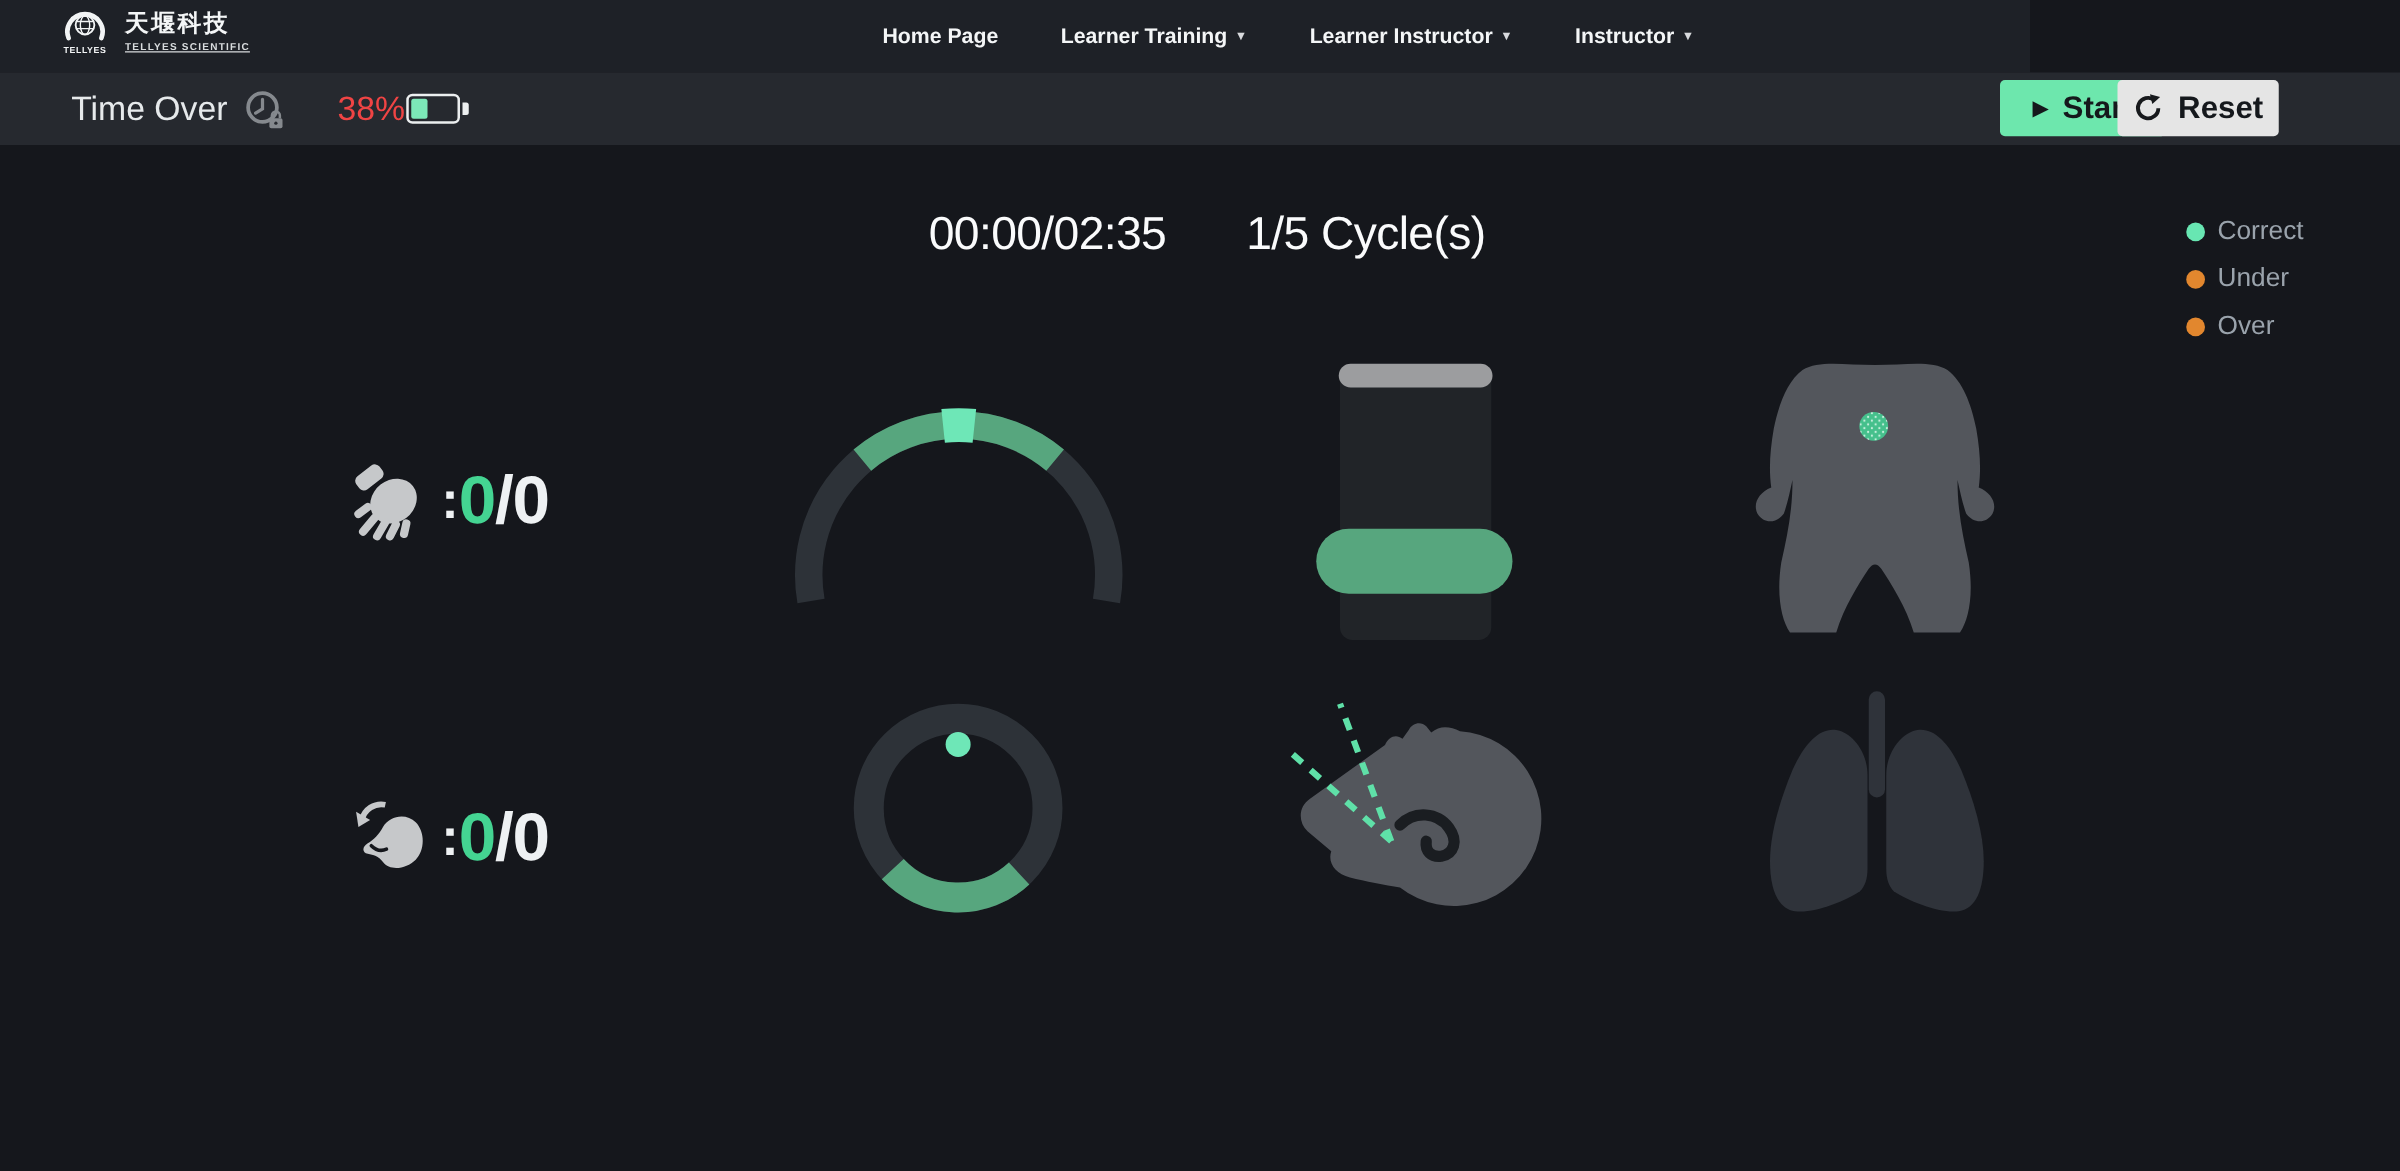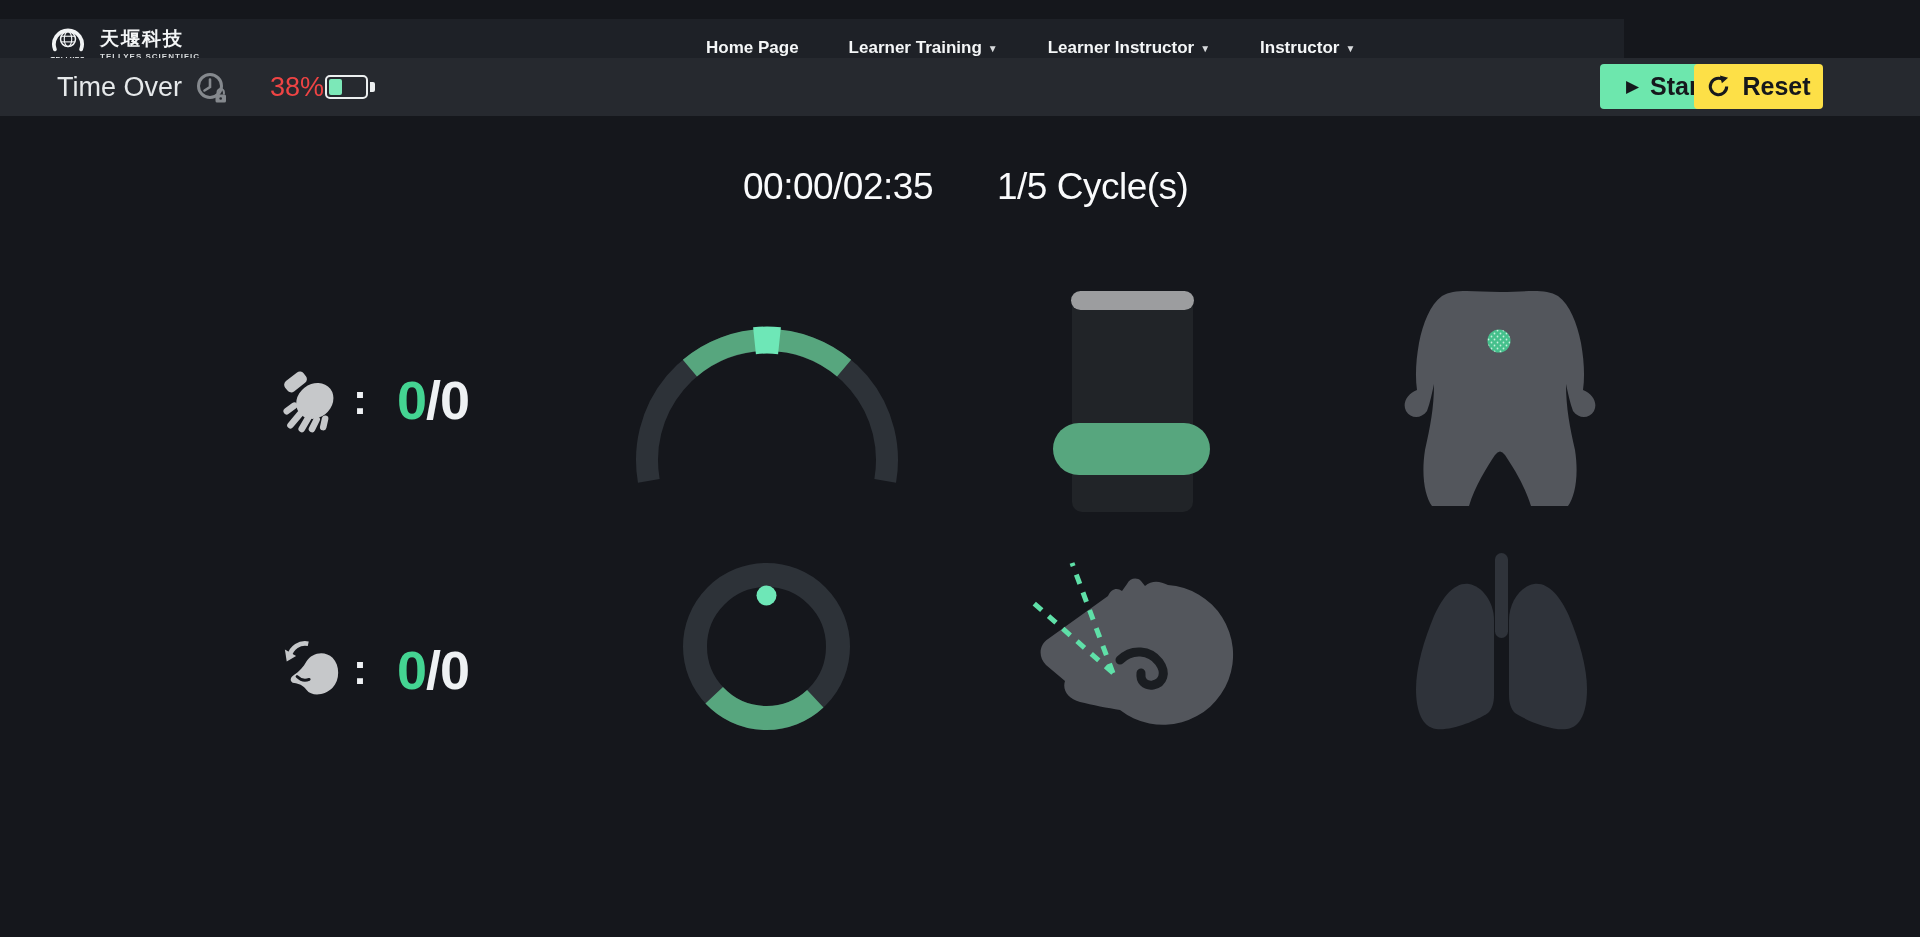--- a/index.html
+++ b/index.html
@@ -2,56 +2,56 @@
 <html><head>
 <meta charset="utf-8">
 <style>
   * { margin:0; padding:0; box-sizing:border-box; }
   html,body { background:#0c0e11; }
   body { font-family:"Liberation Sans","DejaVu Sans",sans-serif; }
   .app { position:relative; width:1920px; height:937px; background:#15171c; overflow:hidden; }
   .abs { position:absolute; }
 
   
-  .nav { position:absolute; left:0; top:0; width:1624px; height:58px; background:#1e2127;margin-top:19px; }
+  .nav { position:absolute; left:0; top:0; width:1624px; height:58px; background:#1e2127; }
   .brand { position:absolute; left:46px; top:6px; display:flex; align-items:flex-start; gap:10px; }
   .logo-mark { display:flex; flex-direction:column; align-items:center; width:44px; }
   .logo-sub { font-size:7px; letter-spacing:.5px; color:#f2f4f5; font-weight:700; margin-top:1px; }
   .brand-names { display:flex; flex-direction:column; margin-top:3px; }
   .brand-cn { font-size:19px; font-weight:700; color:#f4f6f7; letter-spacing:2px; line-height:22px; }
   .brand-en { font-size:8px; font-weight:700; color:#d9dcde; letter-spacing:1px; margin-top:2px;text-decoration:underline; }
   .nav-items { position:absolute; left:706px; top:0; height:58px; display:flex; align-items:center; gap:50px;justify-content:space-between; }
   .nav-item { color:#f4f6f7; font-size:17px; font-weight:700; cursor:pointer; white-space:nowrap; display:flex; align-items:center; }
   .caret { font-size:10px; color:#d8dadd; margin-left:6px; }
 
   
   .toolbar { position:absolute; left:0; top:58px; width:1920px; height:58px; background:#26292f; }
   .mode-label { position:absolute; left:57px; top:0; line-height:58px; font-size:27px; color:#e6e9eb; }
   .clock-lock { position:absolute; left:196px; top:14px; }
   .battery-text { position:absolute; left:270px; top:0; line-height:58px; font-size:27px; color:#ef4444; }
   .battery-shell { position:absolute; left:325px; top:17px; width:43px; height:24px; border:2px solid #eceff0; border-radius:5px; padding:2px; }
   .battery-fill { height:100%; background:#7ce8b8; border-radius:2px; }
   .battery-nub { position:absolute; left:370px; top:24px; width:5px; height:10px; background:#eceff0; border-radius:0 2px 2px 0; }
   .btn { position:absolute; top:6px; height:45px; border:none; border-radius:4px; display:flex; align-items:center; justify-content:center; gap:11px; font-family:inherit; font-size:25px; font-weight:700; color:#15181c; cursor:pointer; }
   .btn-start { left:1600px; width:133px; background:#6de7ad; }
-  .btn-reset { left:1694px; width:129px; background:#fde047; }
+  .btn-reset { left:1694px; width:129px; background:#e5e5e5; }
   .play-glyph { font-size:17px; line-height:1; }
 
   
   .timer { position:absolute; left:743px; top:166px; font-size:37px; color:#fafbfc; letter-spacing:-.5px; }
   .cycles { position:absolute; left:997px; top:166px; font-size:37px; color:#fafbfc; letter-spacing:-.5px; }
   .legend { position:absolute; left:1749px; top:166px; }
   .legend-row { display:flex; align-items:center; height:38px; gap:10px; }
   .legend-dot { width:15px; height:15px; border-radius:50%; flex:0 0 auto; }
   .legend-label { font-size:21px; color:#9aa3ac; }
 
   
   .score-row { position:absolute; left:283px; display:flex; align-items:center; }
   .score-colon { font-size:42px; font-weight:700; color:#eef1f3; margin-left:12px; }
-  .score-num { font-size:54px; font-weight:700; margin-left:30px; letter-spacing:-1px; }
+  .score-num { font-size:54px; font-weight:700; letter-spacing:-1px; }
   .num-green { color:#44d492; }
   .num-white { color:#eef1f3; }
 
   
   .depth-col { position:absolute; left:1072px; top:294px; width:121px; height:218px; background:#212428; border-radius:10px; }
   .depth-top { position:absolute; left:1071px; top:291px; width:123px; height:19px; background:#9c9d9f; border-radius:10px; }
   .depth-target { position:absolute; left:1053px; top:423px; width:157px; height:52px; background:#57a67e; border-radius:26px; }
 </style>
 </head>
 <body>
@@ -119,20 +119,34 @@
         <path d="M21.5 13 a8.5 8.5 0 1 1 -3.4 -6.8" fill="none" stroke="#17191c" stroke-width="3.2"></path>
         <polygon points="14.5,1.5 23,3.8 16.5,9.5" fill="#17191c"></polygon>
       </svg>
       <span>Reset</span>
     </button>
   </div>
 
   <div class="timer">00:00/02:35</div>
   <div class="cycles">1/5 Cycle(s)</div>
 
+  <div class="legend">
+    <div class="legend-row">
+      <span class="legend-dot" style="background: rgb(104, 230, 178);"></span>
+      <span class="legend-label">Correct</span>
+    </div>
+    <div class="legend-row">
+      <span class="legend-dot" style="background: rgb(226, 135, 46);"></span>
+      <span class="legend-label">Under</span>
+    </div>
+    <div class="legend-row">
+      <span class="legend-dot" style="background: rgb(226, 135, 46);"></span>
+      <span class="legend-label">Over</span>
+    </div>
+  </div>
 
   <div class="score-row" style="top:362px; height:76px;">
     <svg width="58" height="68" viewBox="0 0 62 70">
       <g fill="#c6c8ca">
         <rect x="1" y="9" width="25" height="14" rx="5" transform="rotate(-38 13 16)"></rect>
         <ellipse cx="34" cy="36" rx="21" ry="18" transform="rotate(-38 34 36)"></ellipse>
       </g>
       <g stroke="#c6c8ca" stroke-width="7" stroke-linecap="round">
         <line x1="18" y1="50" x2="8" y2="62"></line>
         <line x1="27" y1="54" x2="20" y2="66"></line>

